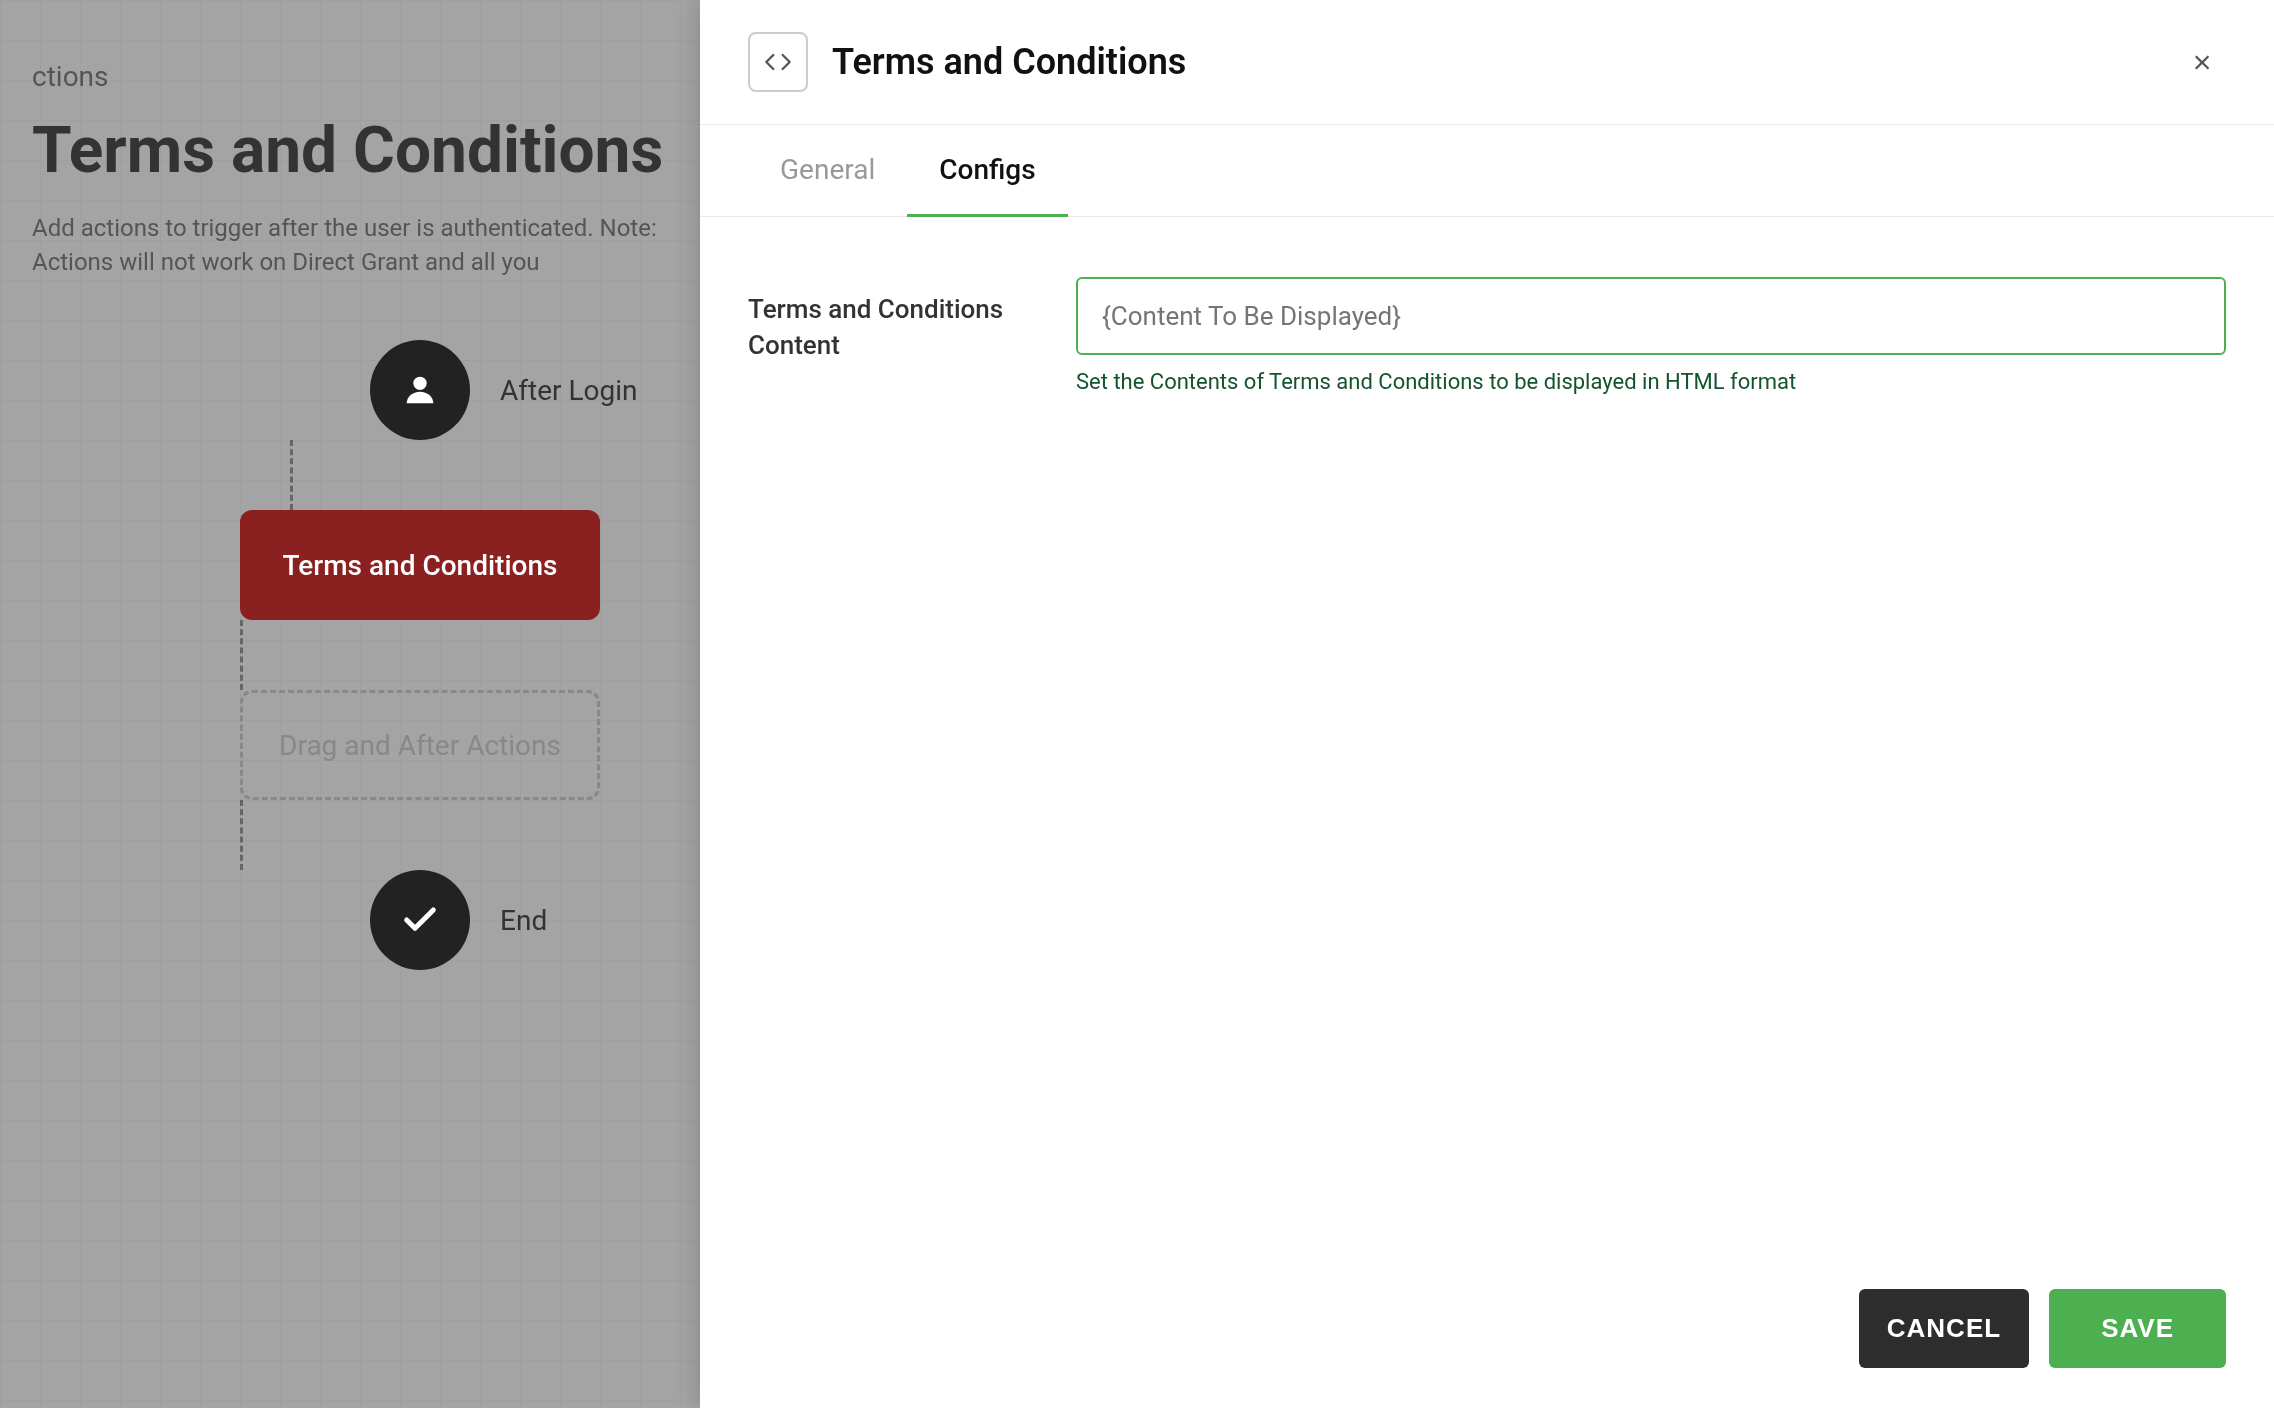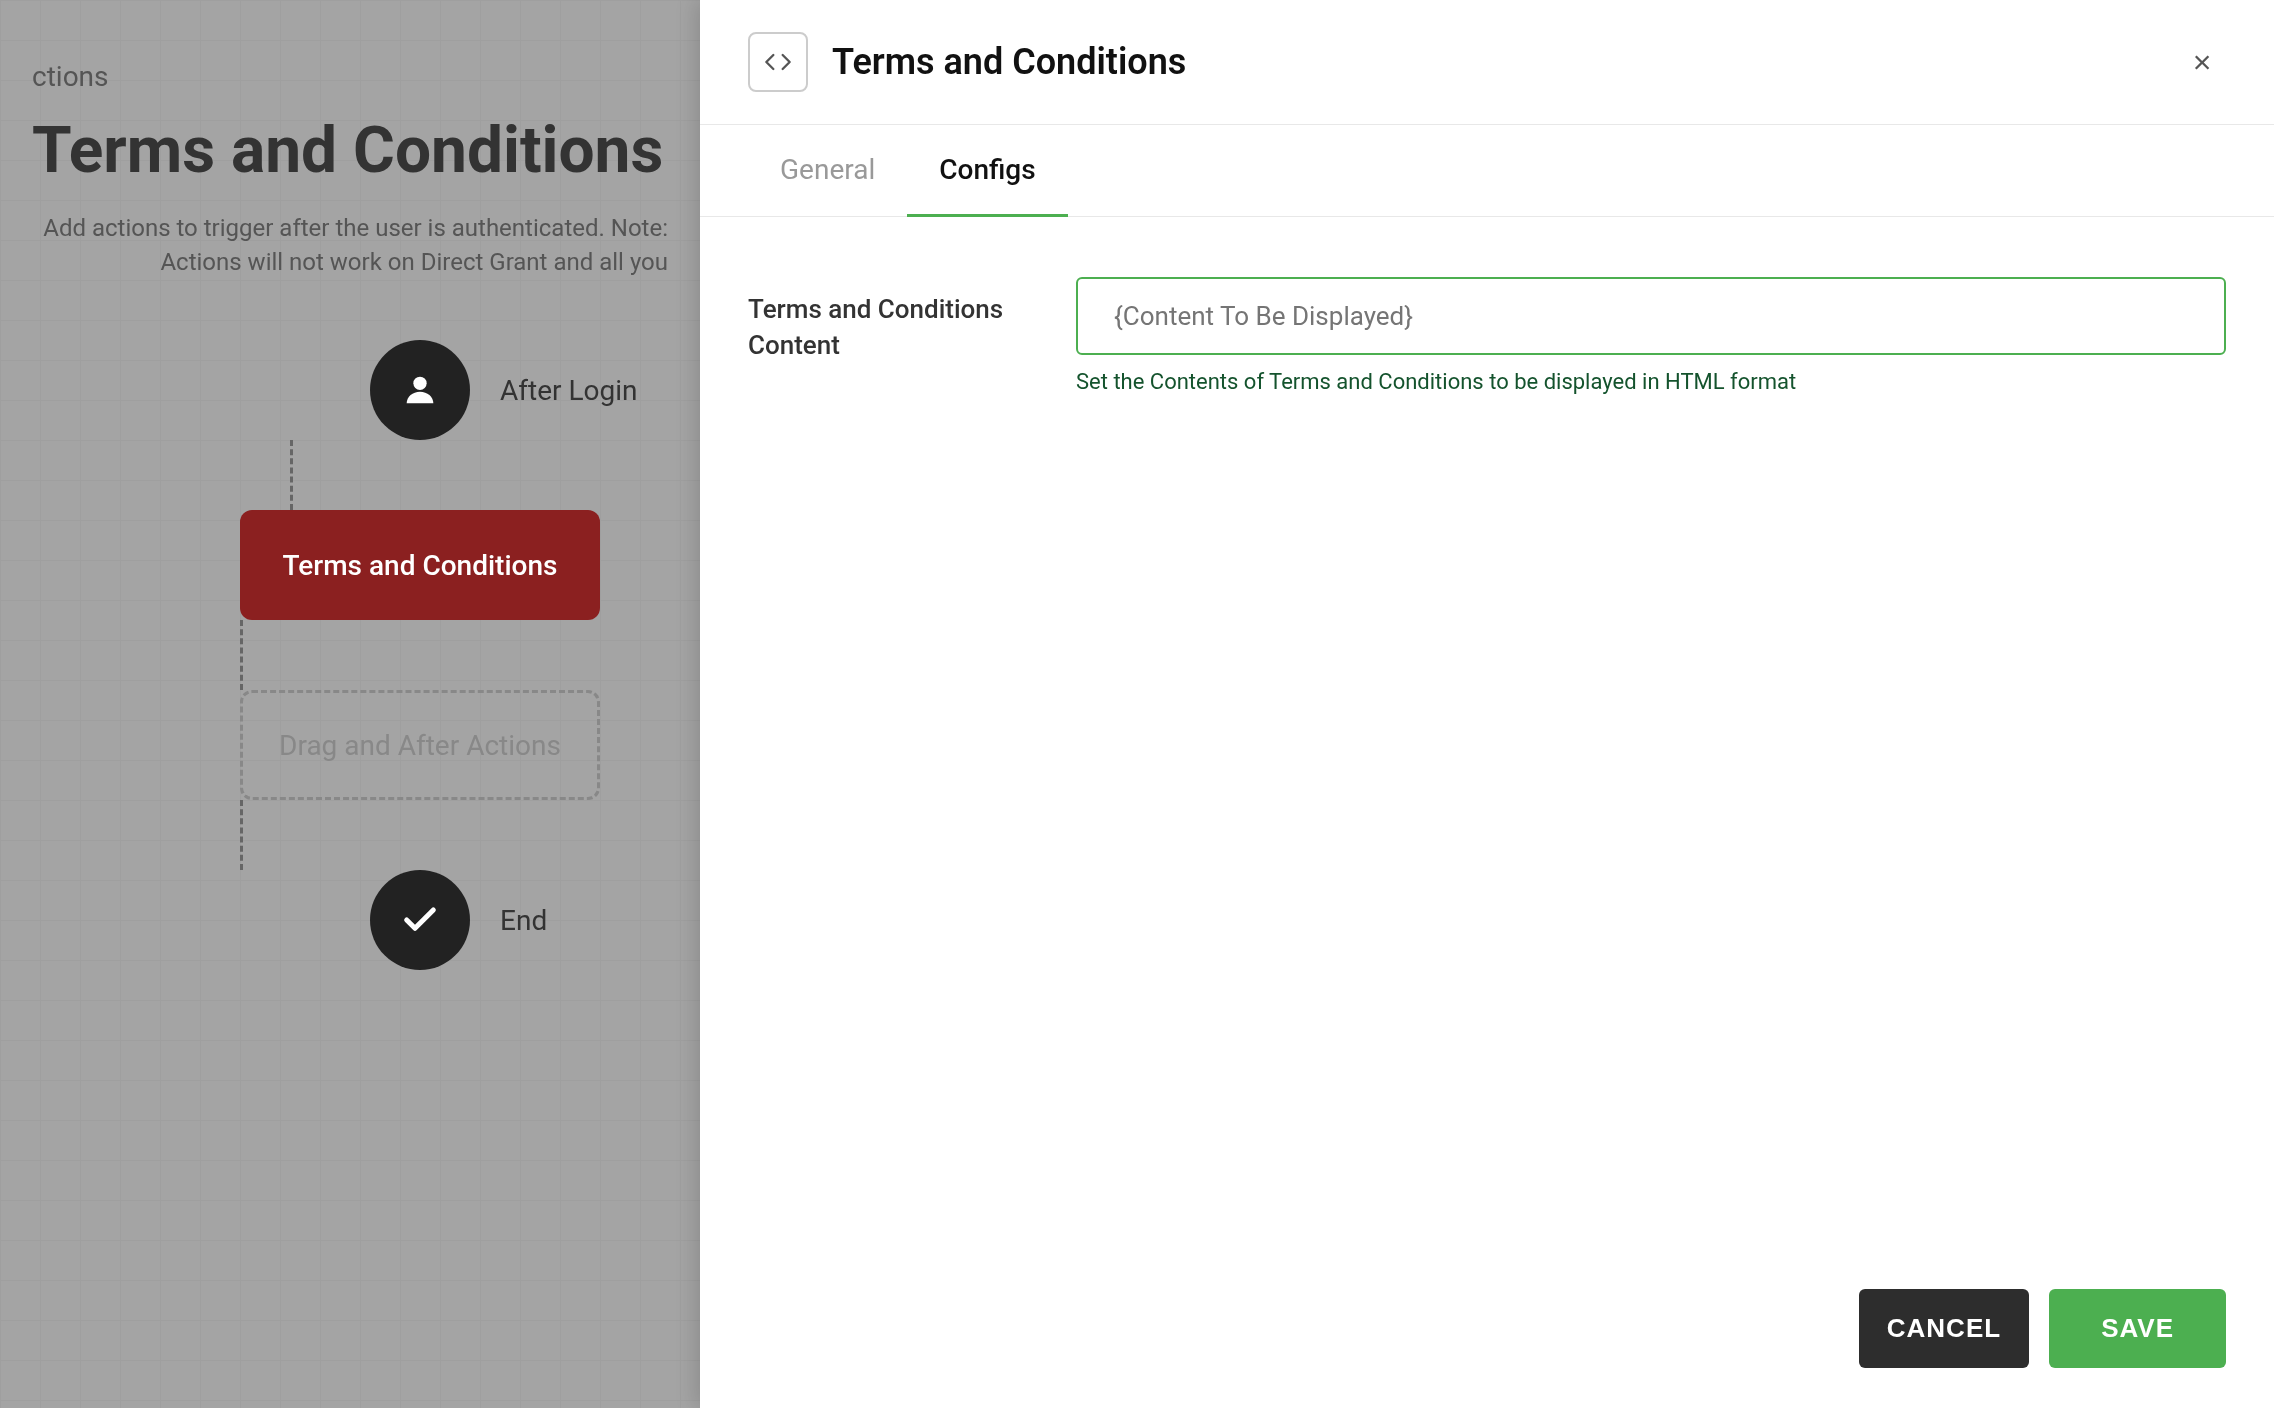--- a/index.html
+++ b/index.html
@@ -52,21 +52,20 @@
       font-weight: 700;
       color: #333;
       margin-bottom: 24px;
     }
 
     .bg-description {
       font-size: 24px;
       color: #555;
       max-width: 650px;
       line-height: 1.4;
-      text-align: right;
     }
 
     
     .flow-diagram {
       position: absolute;
       top: 340px;
       left: 240px;
       display: flex;
       flex-direction: column;
       align-items: center;
@@ -264,21 +263,21 @@
 
     .form-field-col {
       flex: 1;
       display: flex;
       flex-direction: column;
       gap: 14px;
     }
 
     .form-input {
       width: 100%;
-      padding: 22px 36px;
+      padding: 22px 24px;
       font-size: 26px;
       border: 2px solid #4CAF50;
       border-radius: 6px;
       color: #999;
       outline: none;
       font-family: inherit;
     }
 
     .form-hint {
       font-size: 22px;

